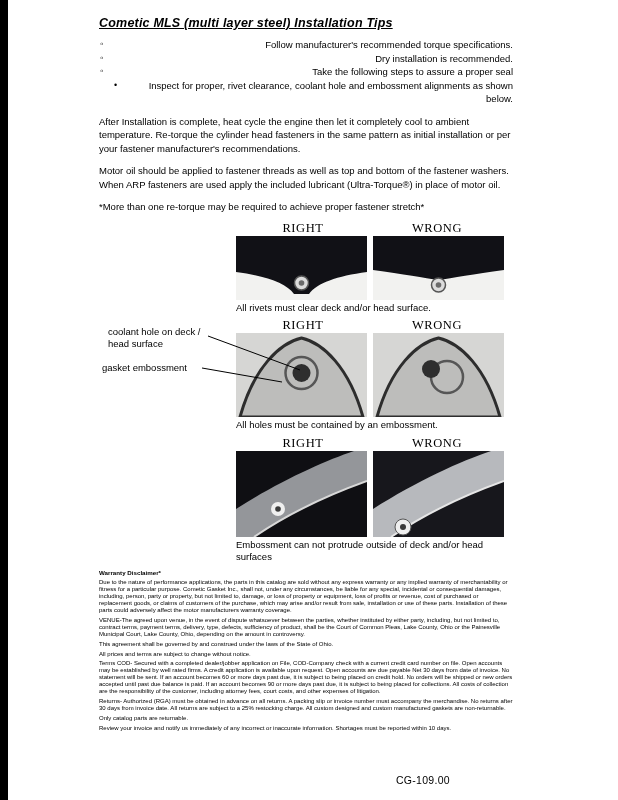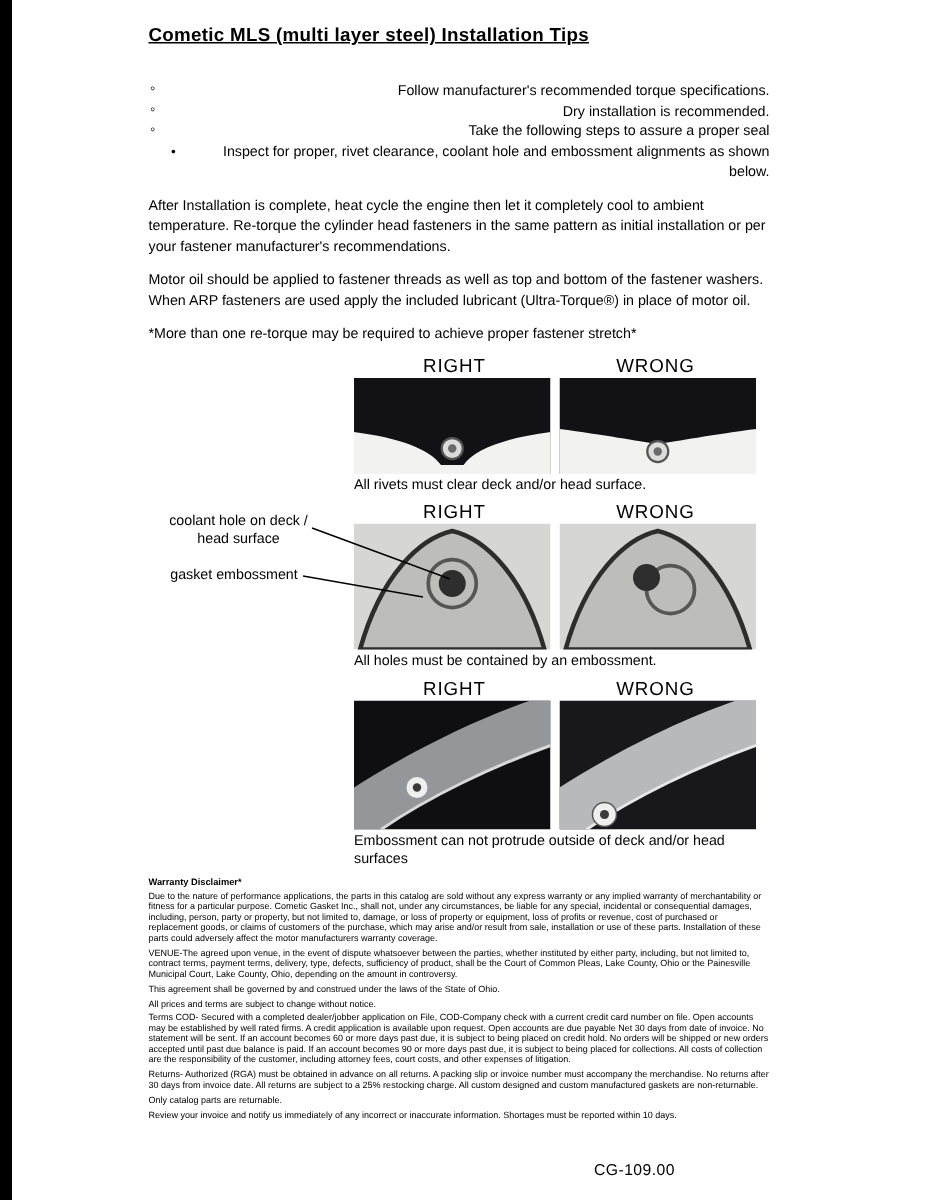--- a/index.html
+++ b/index.html
@@ -9,45 +9,45 @@
     font-family:"Liberation Sans", sans-serif;
     color:#000;
     position:relative;
     overflow:hidden;
   }
   .edge-bar { position:absolute; left:0; top:0; width:8px; height:800px; background:#000; }
   .content { position:absolute; left:99px; top:16px; width:414px; }
 
   .title {
     font-size:12.5px; font-weight:bold; text-decoration:underline;
-    margin-bottom:24px; letter-spacing:0.2px;
+    margin-bottom:8px; letter-spacing:0.2px;font-style:italic;
   }
 
   ul.tips { list-style:none; font-size:9.5px; line-height:13.5px; margin-bottom:9px; }
   ul.tips li { position:relative;text-align:right; }
   li.tip { padding-left:11px; }
   li.tip::before { content:"◦"; position:absolute; left:1px; top:-1px; font-size:10px; }
   li.subtip { padding-left:26px; }
   li.subtip::before { content:"•"; position:absolute; left:15px; top:0; font-size:9px; }
 
   .diesel-heading { font-size:10.5px; font-weight:bold; margin-bottom:6px; }
   .para { font-size:9.5px; line-height:13.5px; margin-bottom:9px; }
   .para.note { margin-bottom:7px; }
 
   
   .dg { margin-left:137px; width:268px; }
   .dg-row { position:relative; margin-bottom:4px; }
-  .dg-headers { display:flex; }
+  .dg-headers { display:flex;font-family:Liberation Serif, serif; }
   .dg-h { width:50%; text-align:center; font-size:12.5px; letter-spacing:0.6px; line-height:14px; }
   .dg-images { display:flex; gap:6px; margin-top:1px; }
   .dg-images svg { display:block; }
   .dg-caption { font-size:9.5px; line-height:12.5px; margin-top:2px; }
 
   .callout {
-    position:absolute; font-size:9.5px; line-height:12px; text-align:center;
+    position:absolute; font-size:9.5px; line-height:12px; text-align:left;
   }
   .callout1 { left:-128px; width:102px; top:8px; }
   .callout2 { left:-134px; width:108px; top:44px; }
   .callout-lines { position:absolute; left:-34px; top:12px; pointer-events:none; }
 
   
   .warranty { margin-top:6px; font-size:6px; line-height:6.9px; }
   .warranty-heading { font-weight:bold; font-size:6.2px; margin-bottom:3px; }
   .warranty p { margin-bottom:3px; }
 

